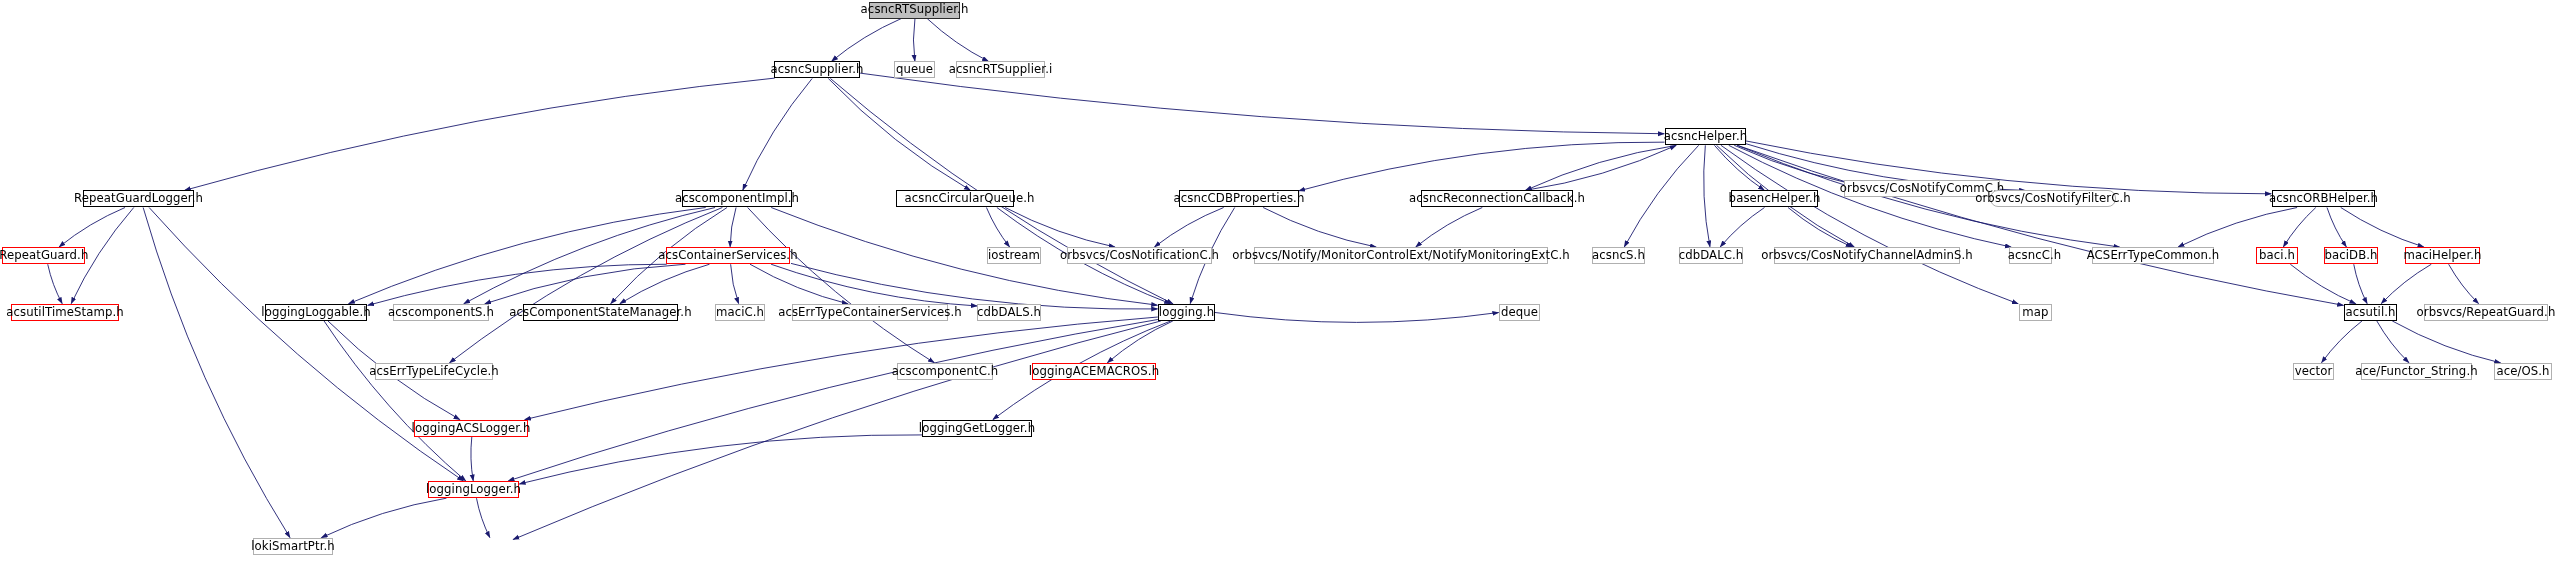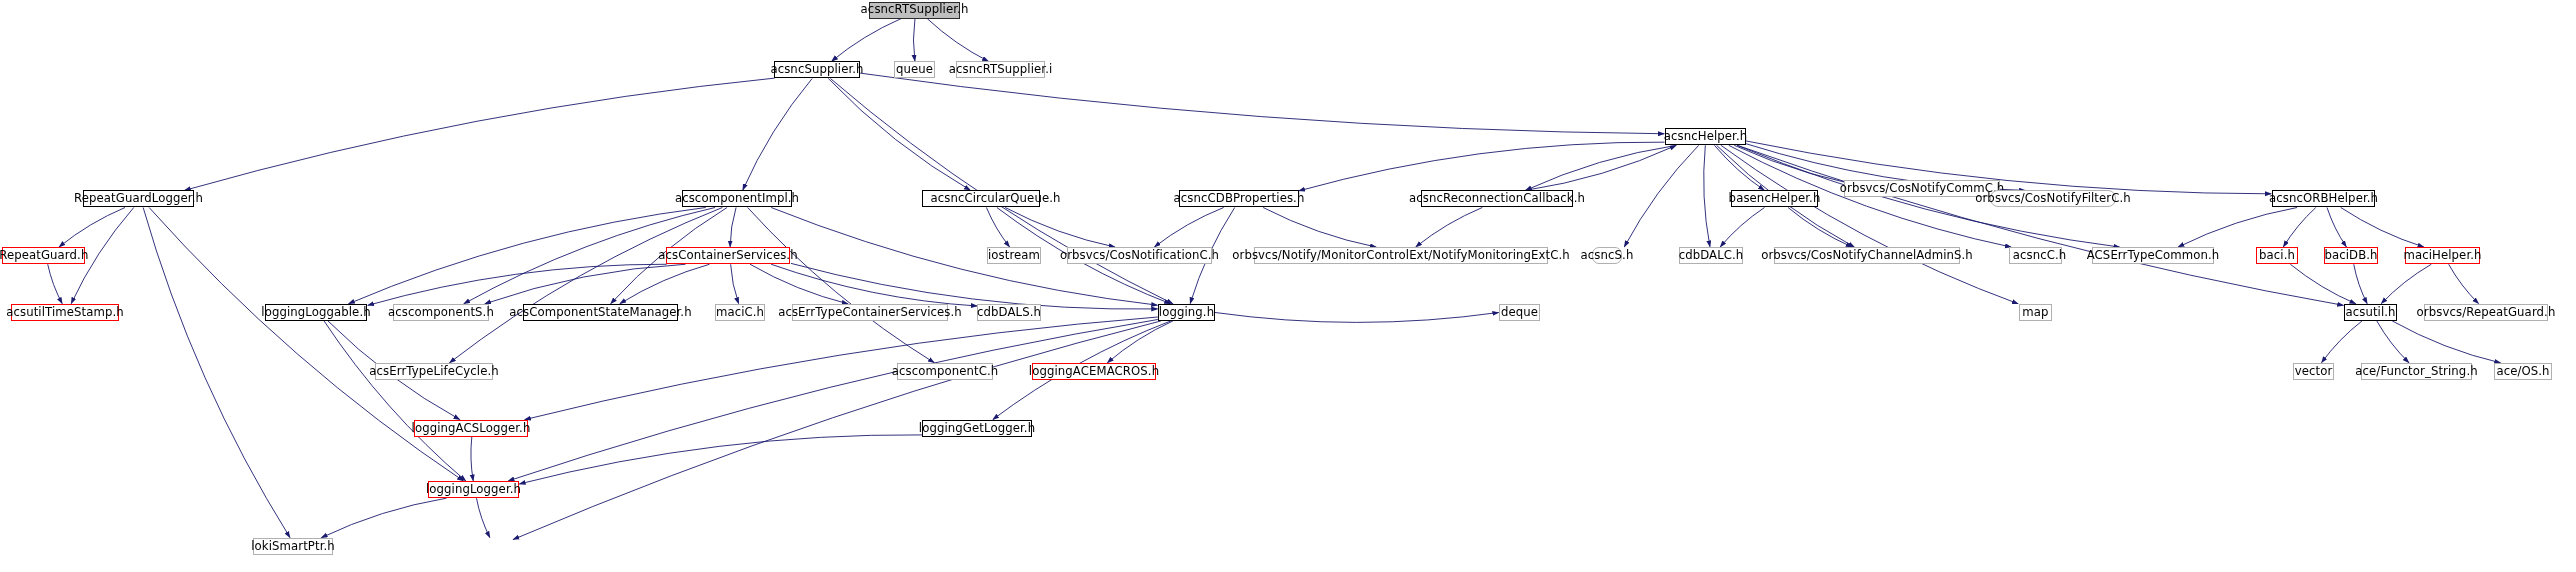--- a/index.html
+++ b/index.html
@@ -113,21 +113,21 @@
       </div>
       <div class="node sys" style="left: 956px; top: 61px; width: 89px; height: 17px;">
         <span class="lbl">acsncRTSupplier.i</span>
       </div>
       <div class="node hdr" style="left: 83px; top: 190px; width: 111px; height: 17px;">
         <span class="lbl">RepeatGuardLogger.h</span>
       </div>
       <div class="node hdr" style="left: 682px; top: 190px; width: 110px; height: 17px;">
         <span class="lbl">acscomponentImpl.h</span>
       </div>
-      <div class="node hdr" style="left: 922px; top: 190px; width: 118px; height: 17px; padding-left: 29px;">
+      <div class="node hdr" style="left: 896px; top: 190px; width: 118px; height: 17px; padding-left: 29px;">
         <span class="lbl">acsncCircularQueue.h</span>
       </div>
       <div class="node hdr" style="left: 1179px; top: 190px; width: 120px; height: 17px;">
         <span class="lbl">acsncCDBProperties.h</span>
       </div>
       <div class="node hdr" style="left: 1421px; top: 190px; width: 152px; height: 17px;">
         <span class="lbl">acsncReconnectionCallback.h</span>
       </div>
       <div class="node hdr" style="left: 1665px; top: 128px; width: 81px; height: 17px;">
         <span class="lbl">acsncHelper.h</span>
@@ -152,30 +152,30 @@
       </div>
       <div class="node sys" style="left: 987px; top: 247px; width: 54px; height: 17px;">
         <span class="lbl">iostream</span>
       </div>
       <div class="node sys" style="left: 1067px; top: 247px; width: 145px; height: 17px;">
         <span class="lbl">orbsvcs/CosNotificationC.h</span>
       </div>
       <div class="node sys" style="left: 1254px; top: 247px; width: 294px; height: 17px;">
         <span class="lbl">orbsvcs/Notify/MonitorControlExt/NotifyMonitoringExtC.h</span>
       </div>
-      <div class="node sys" style="left: 1592px; top: 247px; width: 30px; height: 17px; border-radius: 7px;">
+      <div class="node sys" style="left: 1592px; top: 247px; width: 53px; height: 17px;">
         <span class="lbl">acsncS.h</span>
       </div>
       <div class="node sys" style="left: 1679px; top: 247px; width: 64px; height: 17px;">
         <span class="lbl">cdbDALC.h</span>
       </div>
       <div class="node sys" style="left: 1774px; top: 247px; width: 186px; height: 17px;">
         <span class="lbl">orbsvcs/CosNotifyChannelAdminS.h</span>
       </div>
-      <div class="node sys" style="left: 2009px; top: 247px; width: 53px; height: 17px; padding-left: 8px;">
+      <div class="node sys" style="left: 2009px; top: 247px; width: 43px; height: 17px; padding-left: 8px;">
         <span class="lbl">acsncC.h</span>
       </div>
       <div class="node sys" style="left: 2092px; top: 247px; width: 122px; height: 17px;">
         <span class="lbl">ACSErrTypeCommon.h</span>
       </div>
       <div class="node hl" style="left: 2256px; top: 247px; width: 42px; height: 17px;">
         <span class="lbl">baci.h</span>
       </div>
       <div class="node hl" style="left: 2324px; top: 247px; width: 54px; height: 17px;">
         <span class="lbl">baciDB.h</span>

